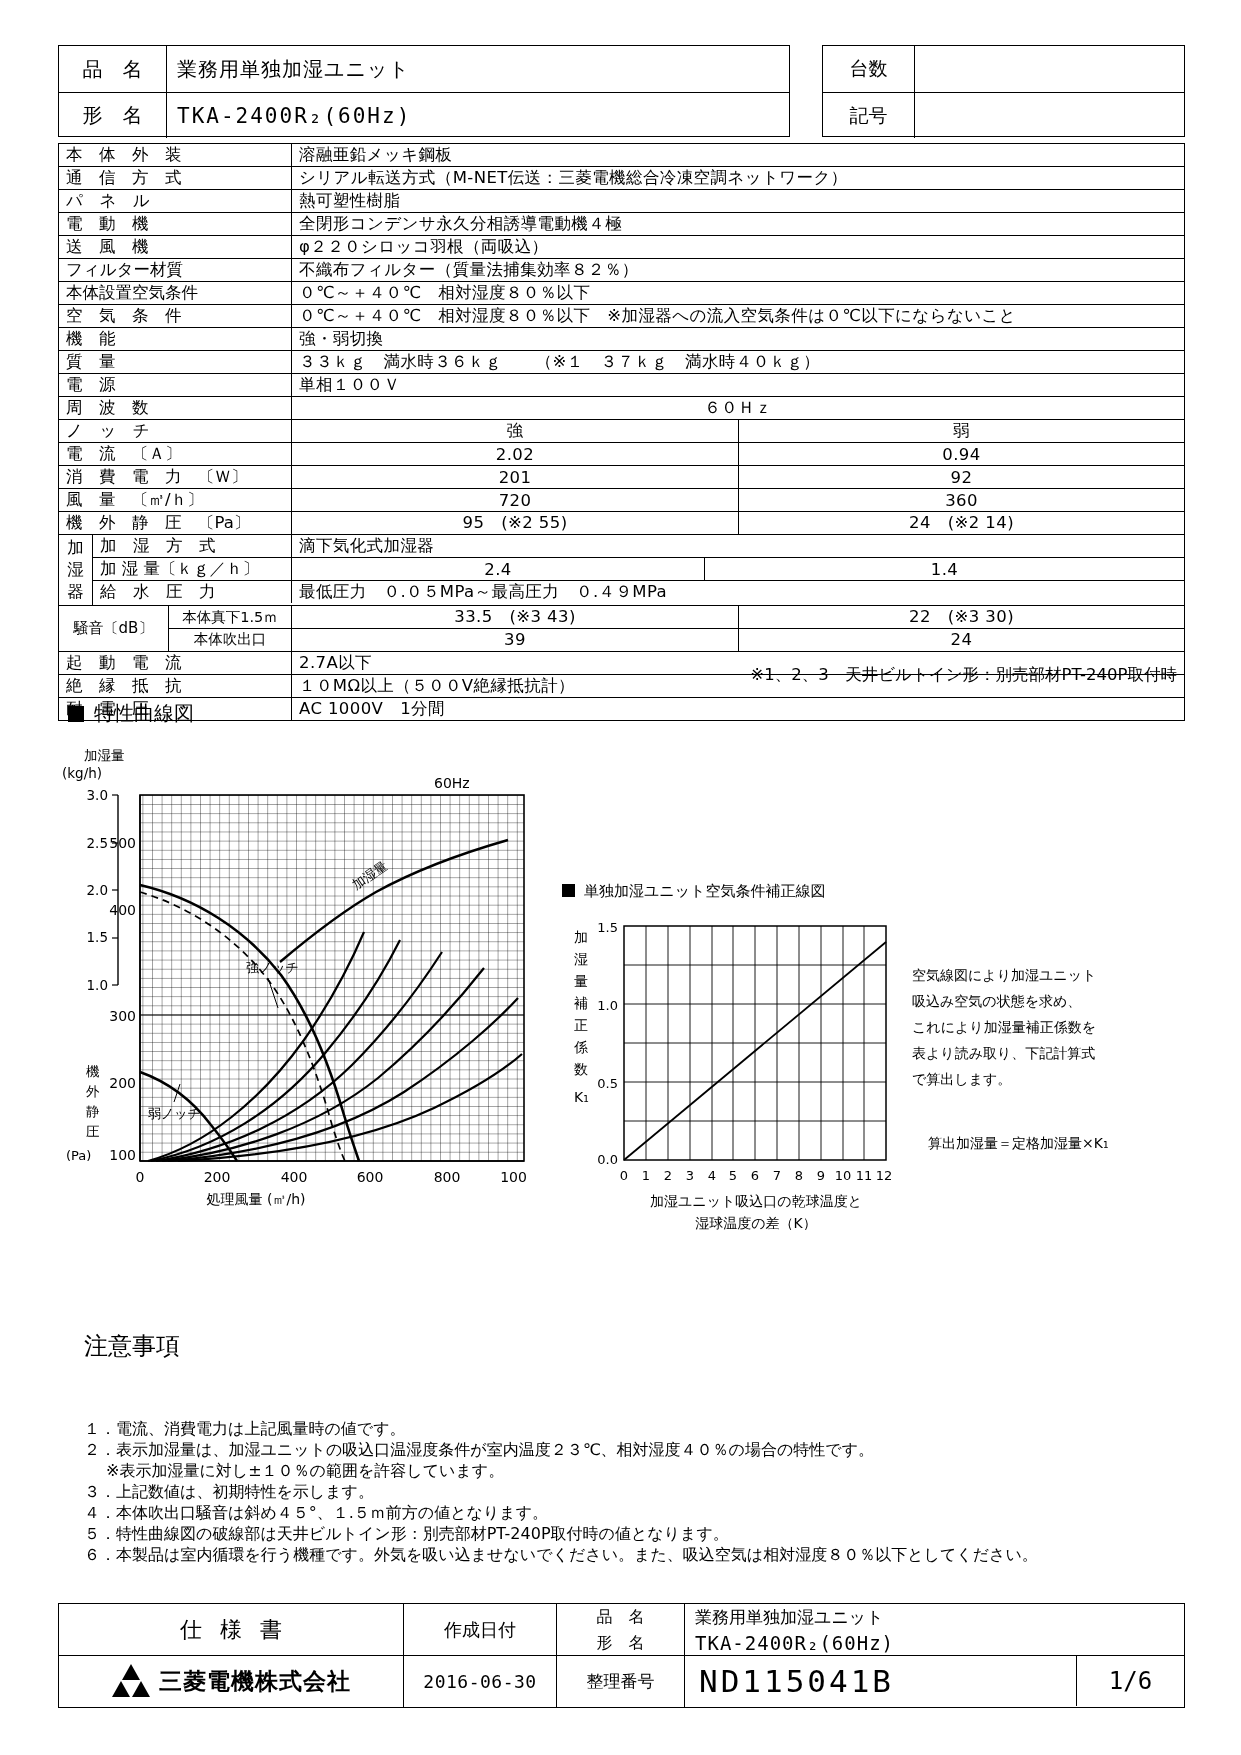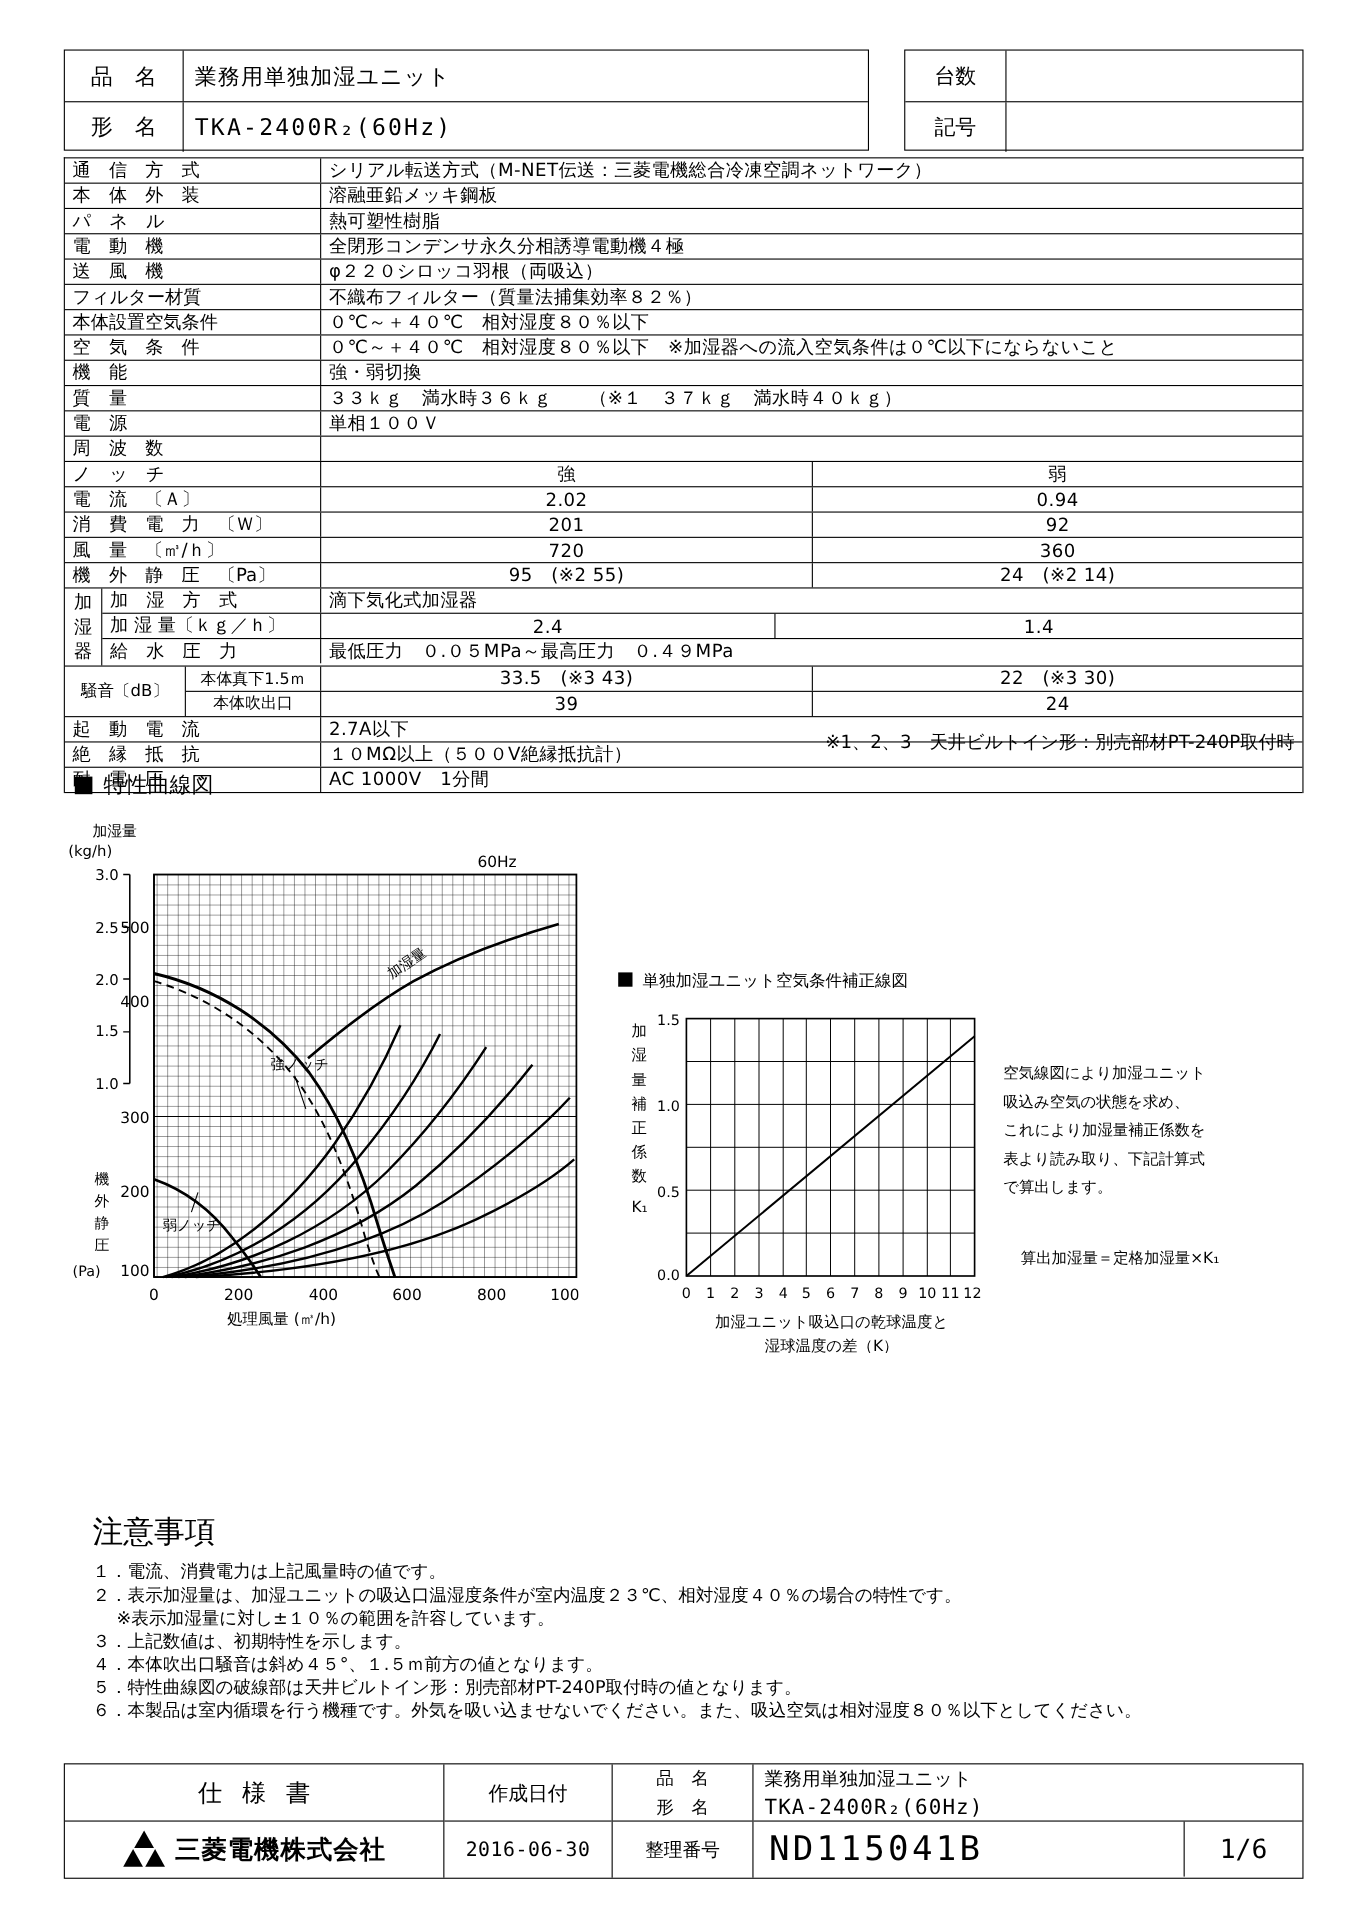--- a/index.html
+++ b/index.html
@@ -68,21 +68,21 @@
               text-align:right; font-size:16.5px; padding-right:8px; }
 
   
   .sec-title { position:absolute; left:68px; top:700px; font-size:20px; display:flex; align-items:center; }
   .sq { width:16px; height:16px; background:#000; display:inline-block; margin-right:10px; }
 
   .chartL { position:absolute; left:56px; top:740px; width:470px; height:480px; }
   .chartR { position:absolute; left:560px; top:880px; width:620px; height:350px; }
 
   
-  .notes-t { position:absolute; left:84px; top:1374px; font-size:28px; }
+  .notes-t { position:absolute; left:84px; top:1330px; font-size:24px; }
   .notes { position:absolute; left:84px; top:1418px; width:1090px; font-size:16px; line-height:21px; }
   .notes div { white-space:nowrap; }
   .notes .sub { padding-left:22px; }
 
   
   .foot { position:absolute; left:58px; top:1603px; width:1127px; height:105px;
           border:1.8px solid #000; display:flex; }
   .f-c1 { width:345px; border-right:1.8px solid #000; position:relative; }
   .f-c1a { height:52px; border-bottom:1.8px solid #000;
            display:flex; align-items:center; justify-content:center;
@@ -142,28 +142,28 @@
       <div class="hdr-r-row">
         <div class="hdr-r-lab">記号</div>
         <div class="hdr-r-val"></div>
       </div>
     </div>
   </div>
 
   <div class="spec">
 
     <div class="srow">
+        <div class="slab">本　体　外　装</div>
+        <div class="sval">溶融亜鉛メッキ鋼板</div>
+      </div>
+    <div class="srow">
         <div class="slab">通　信　方　式</div>
         <div class="sval">シリアル転送方式（M-NET伝送：三菱電機総合冷凍空調ネットワーク）</div>
       </div>
     <div class="srow">
-        <div class="slab">本　体　外　装</div>
-        <div class="sval">溶融亜鉛メッキ鋼板</div>
-      </div>
-    <div class="srow">
         <div class="slab">パ　ネ　ル</div>
         <div class="sval">熱可塑性樹脂</div>
       </div>
     <div class="srow">
         <div class="slab">電　動　機</div>
         <div class="sval">全閉形コンデンサ永久分相誘導電動機４極</div>
       </div>
     <div class="srow">
         <div class="slab">送　風　機</div>
         <div class="sval">φ２２０シロッコ羽根（両吸込）</div>
@@ -188,20 +188,21 @@
         <div class="slab plain">質　量</div>
         <div class="sval">３３ｋｇ　満水時３６ｋｇ　　（※１　３７ｋｇ　満水時４０ｋｇ）</div>
       </div>
     <div class="srow">
         <div class="slab plain">電　源</div>
         <div class="sval">単相１００Ｖ</div>
       </div>
 
     <div class="srow">
       <div class="slab">周　波　数</div>
+      <div class="sval center">６０Ｈｚ</div>
     </div>
 
     <div class="srow">
       <div class="slab">ノ　ッ　チ</div>
       <div class="sval half">強</div>
       <div class="sval half2">弱</div>
     </div>
 
     <div class="srow">
         <div class="slab">電　流　〔Ａ〕</div>

